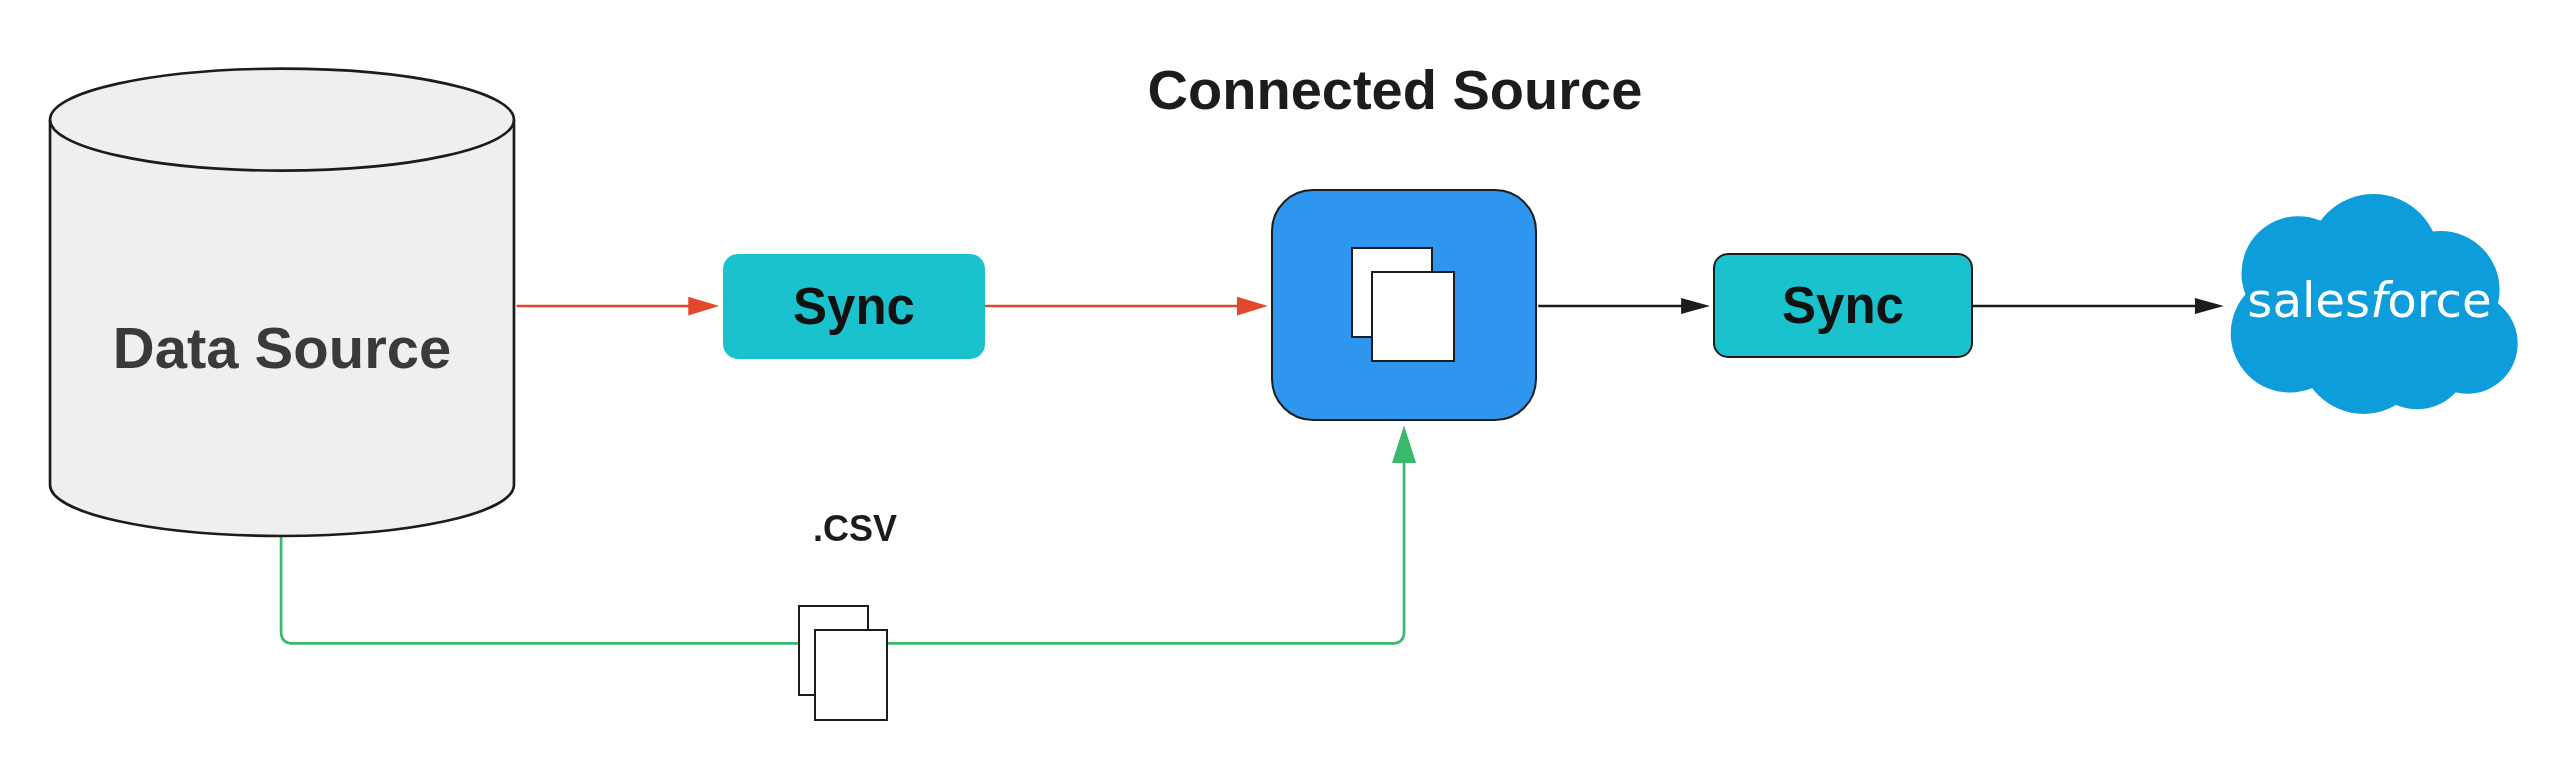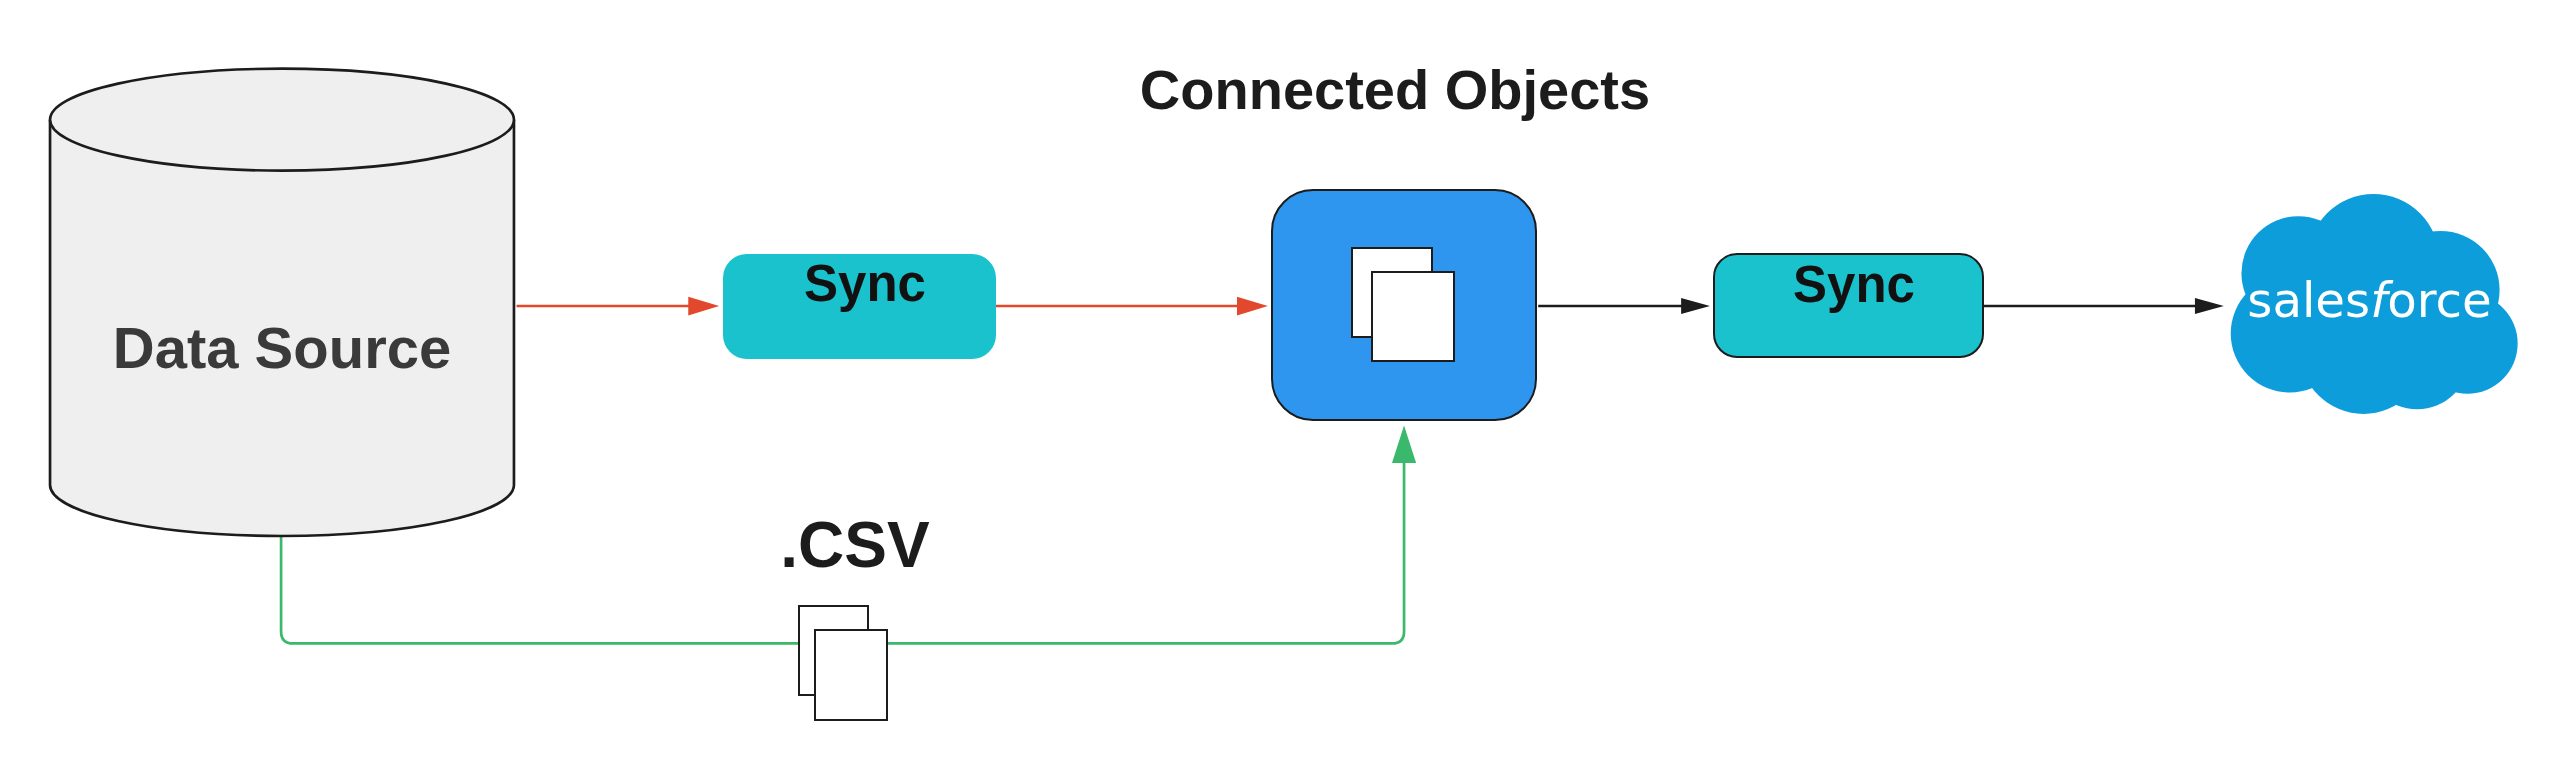--- a/index.html
+++ b/index.html
@@ -43,27 +43,27 @@
     position: absolute;
     left: 1110px; top: 57px; width: 570px;
     text-align: center;
     font-size: 56px;
     font-weight: bold;
     color: var(--ink);
   }
   .pill {
     position: absolute;
     display: flex;
+    align-items: center;
     justify-content: center;
     background: var(--teal);
-    border-radius: 24px;
+    border-radius: 15px;
     font-size: 51px;
     font-weight: bold;
     color: #111111;
-    padding-left: 11px;
   }
   .pill.sync {
     left: 723px; top: 254px;
     width: 262px; height: 105px;
     border: none;
   }
   .pill.prep {
     left: 1713px; top: 253px;
     width: 256px; height: 101px;
     border: 2.7px solid var(--ink);
@@ -81,21 +81,21 @@
     background: #ffffff;
     border: 2.7px solid var(--ink);
   }
   .blue-box .doc.back  { left: 78px; top:  56px; width: 78px; height: 87px; }
   .blue-box .doc.front { left: 98px; top: 80px; width: 80px; height: 87px; }
 
   .csv-label {
     position: absolute;
     left: 721px; top: 508px; width: 268px;
     text-align: center;
-    font-size: 64px;
+    font-size: 36px;
     font-weight: bold;
     color: var(--ink);
   }
   .csv-doc-back  { position: absolute; left: 798px; top: 605px; width: 67px; height: 87px;
                    background: #fff; border: 2.7px solid var(--ink); }
   .csv-doc-front { position: absolute; left: 814px; top: 629px; width: 70px; height: 88px;
                    background: #fff; border: 2.7px solid var(--ink); }
 
   .sf-cloud-svg { position: absolute; left: 2219px; top: 186px; }
   .sf-cloud-circle { fill: var(--sf-blue); }
@@ -129,21 +129,21 @@
     <path class="green-line" d="M 419 799 L 419 941 Q 419 959 437 959 L 2075 959 Q 2093 959 2093 941 L 2093 686"></path>
     <polygon class="green-head" points="2075,690 2093,634 2111,690"></polygon>
   </svg>
 
   <svg class="sf-cylinder" style="position:absolute; left:47px; top:66px;" width="470" height="476" viewBox="0 0 700 710" xmlns="http://www.w3.org/2000/svg">
     <path class="cyl-body" d="M 4 80 L 4 625 A 346 76 0 0 0 696 625 L 696 80"></path>
     <ellipse class="cyl-body" cx="350" cy="80" rx="346" ry="76"></ellipse>
   </svg>
   <div class="node-label-ds">Data Source</div>
 
-  <div class="diagram-title">Connected Objects</div>
+  <div class="diagram-title">Connected Source</div>
 
   <div class="pill sync">
     <span>Sync</span>
   </div>
 
   <div class="blue-box">
     <div class="doc back"></div>
     <div class="doc front"></div>
   </div>
 

